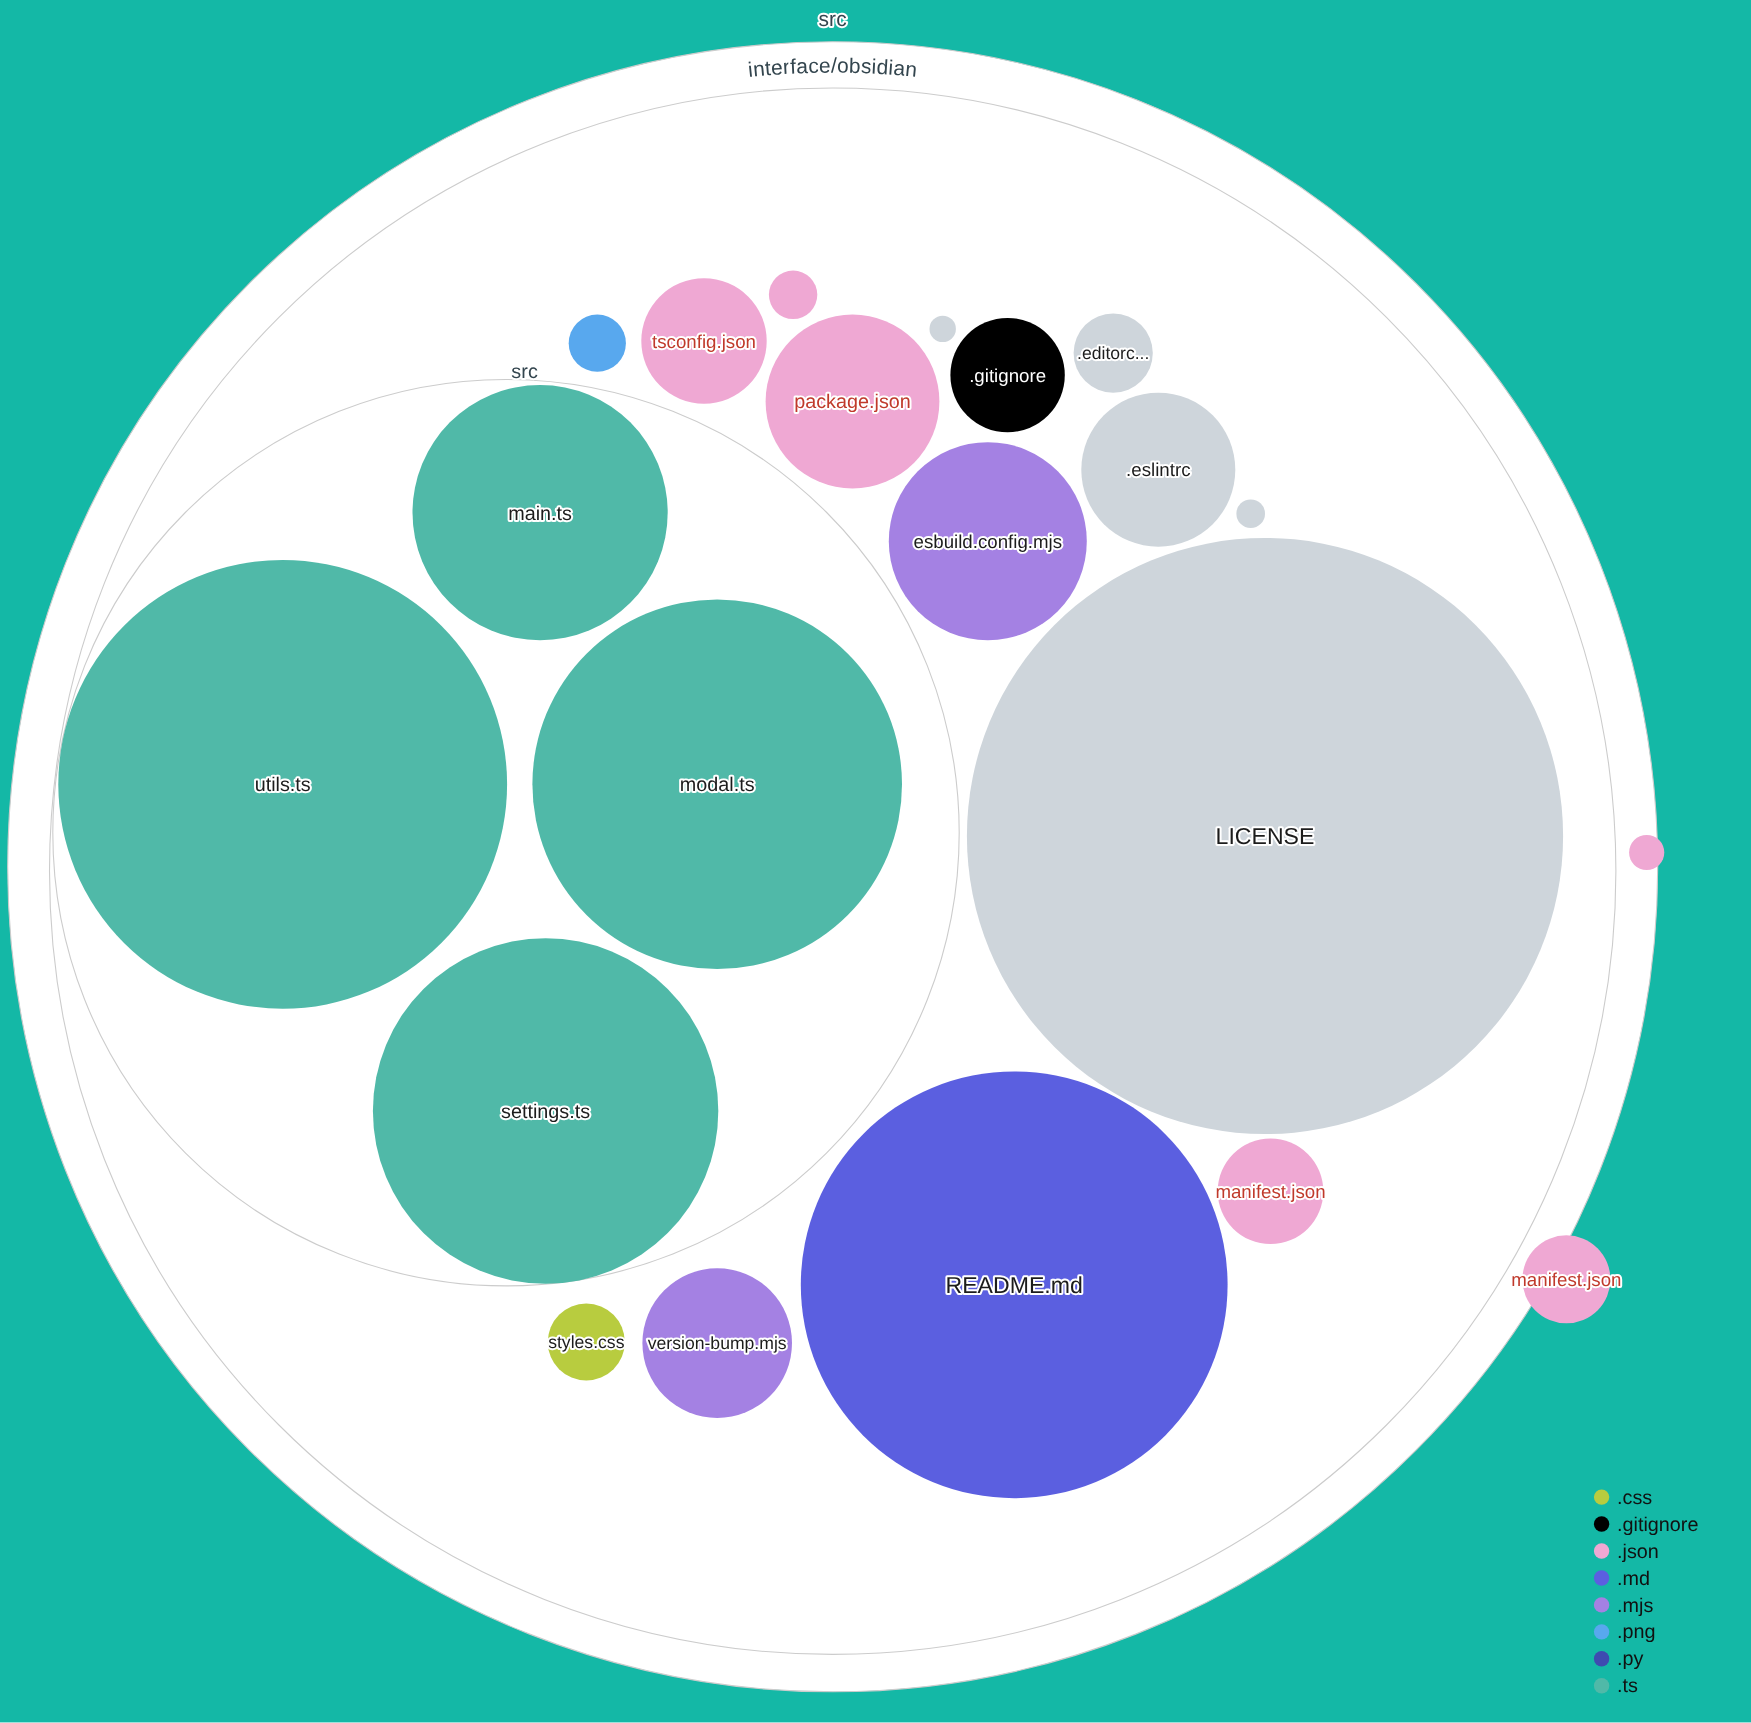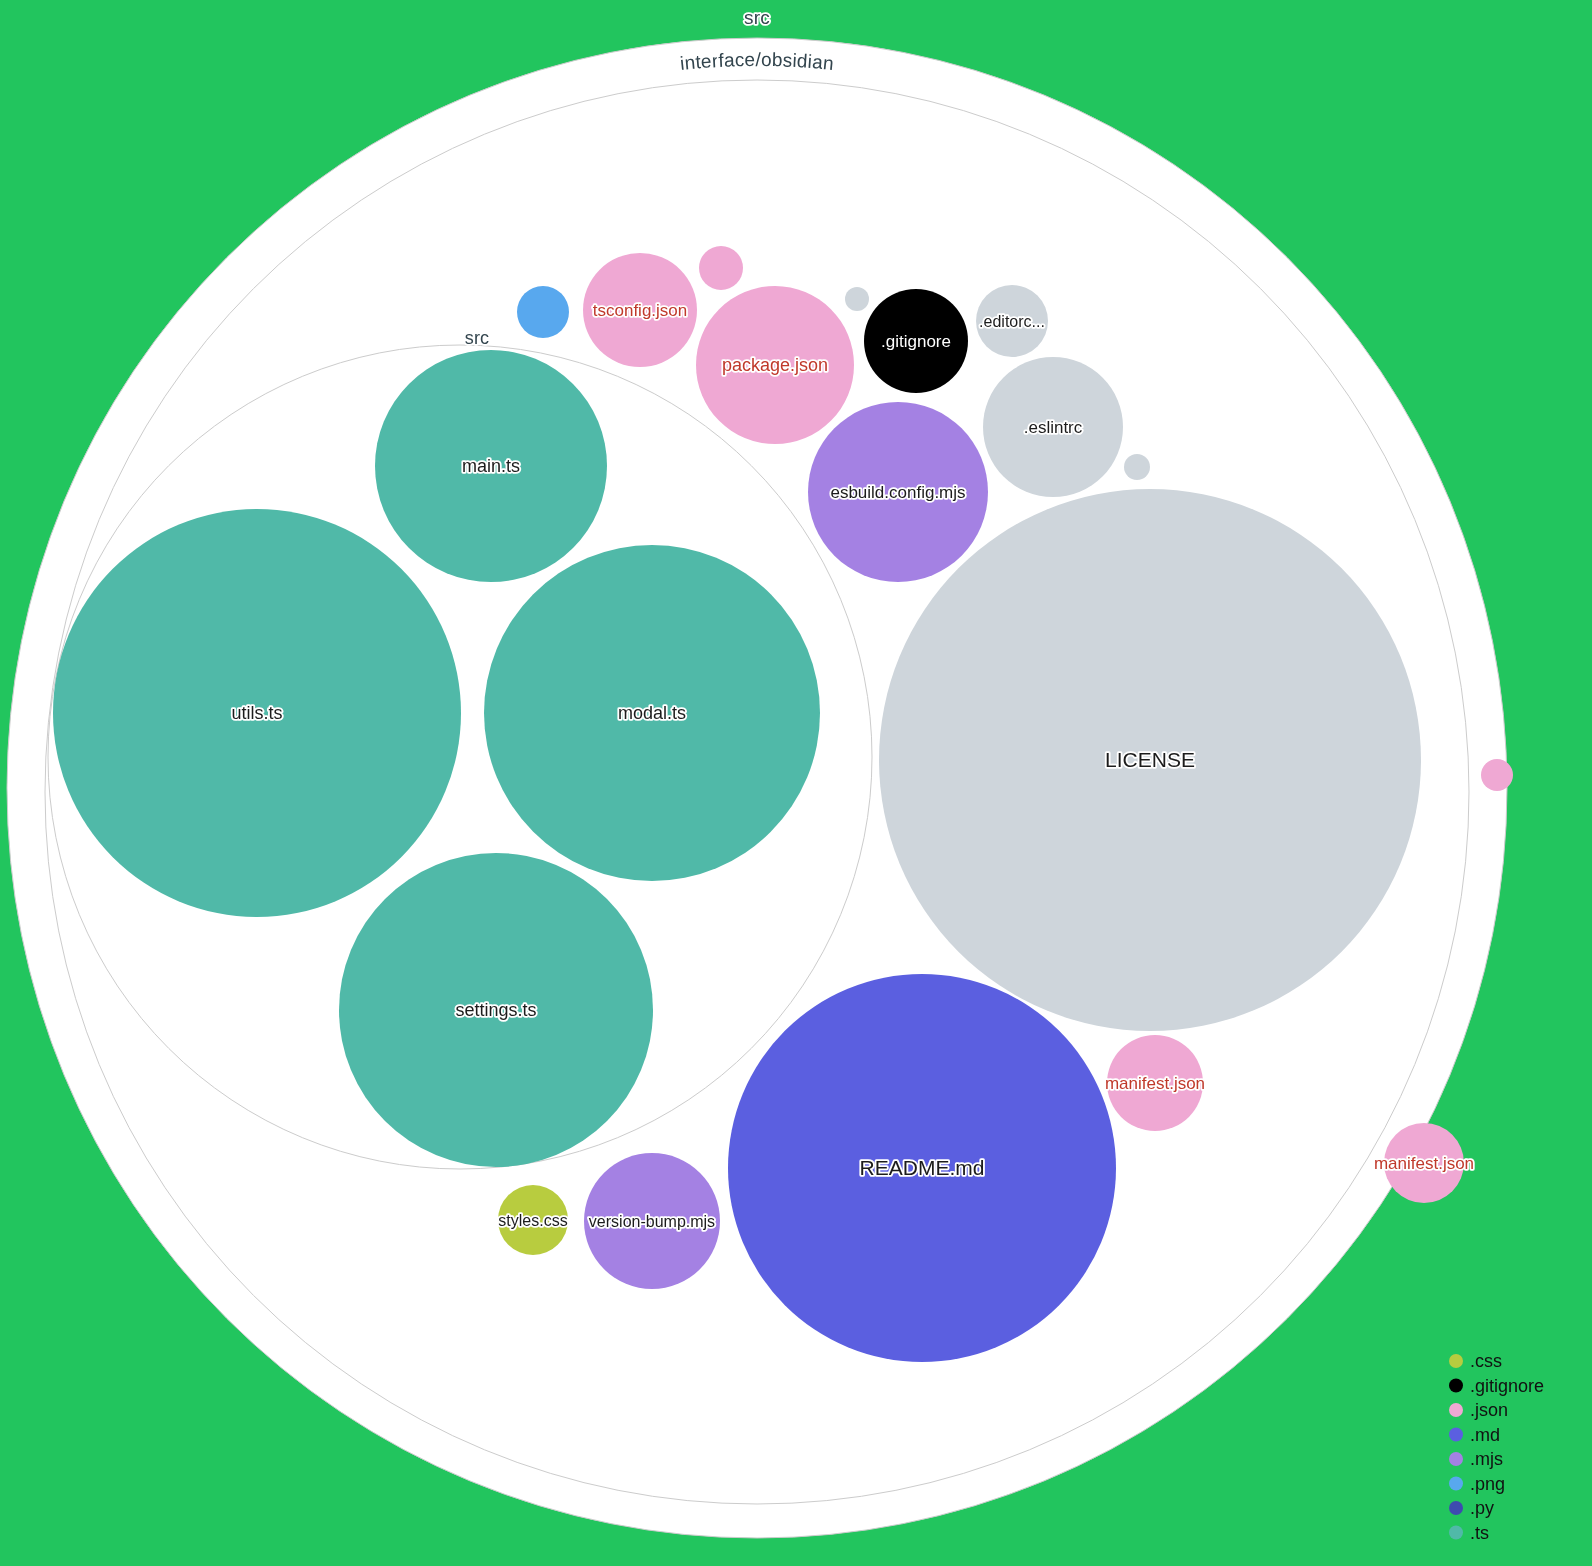--- a/index.html
+++ b/index.html
@@ -1,20 +1,20 @@
 <!DOCTYPE html>
 <html><head>
 <meta charset="utf-8">
 <style>
   html, body { margin: 0; padding: 0; background: #ffffff; }
   .stage {
     position: relative;
     width: 1592px;
     height: 1566px;
-    background: #22c55e;
+    background: #14b8a6;
     font-family: "Liberation Sans", sans-serif;
     overflow: hidden;
   }
   svg { display: block; }
   svg text {
     font-family: "Liberation Sans", sans-serif;
   }
   .folder-circle {
     fill: #ffffff;
     stroke: #cccccc;

